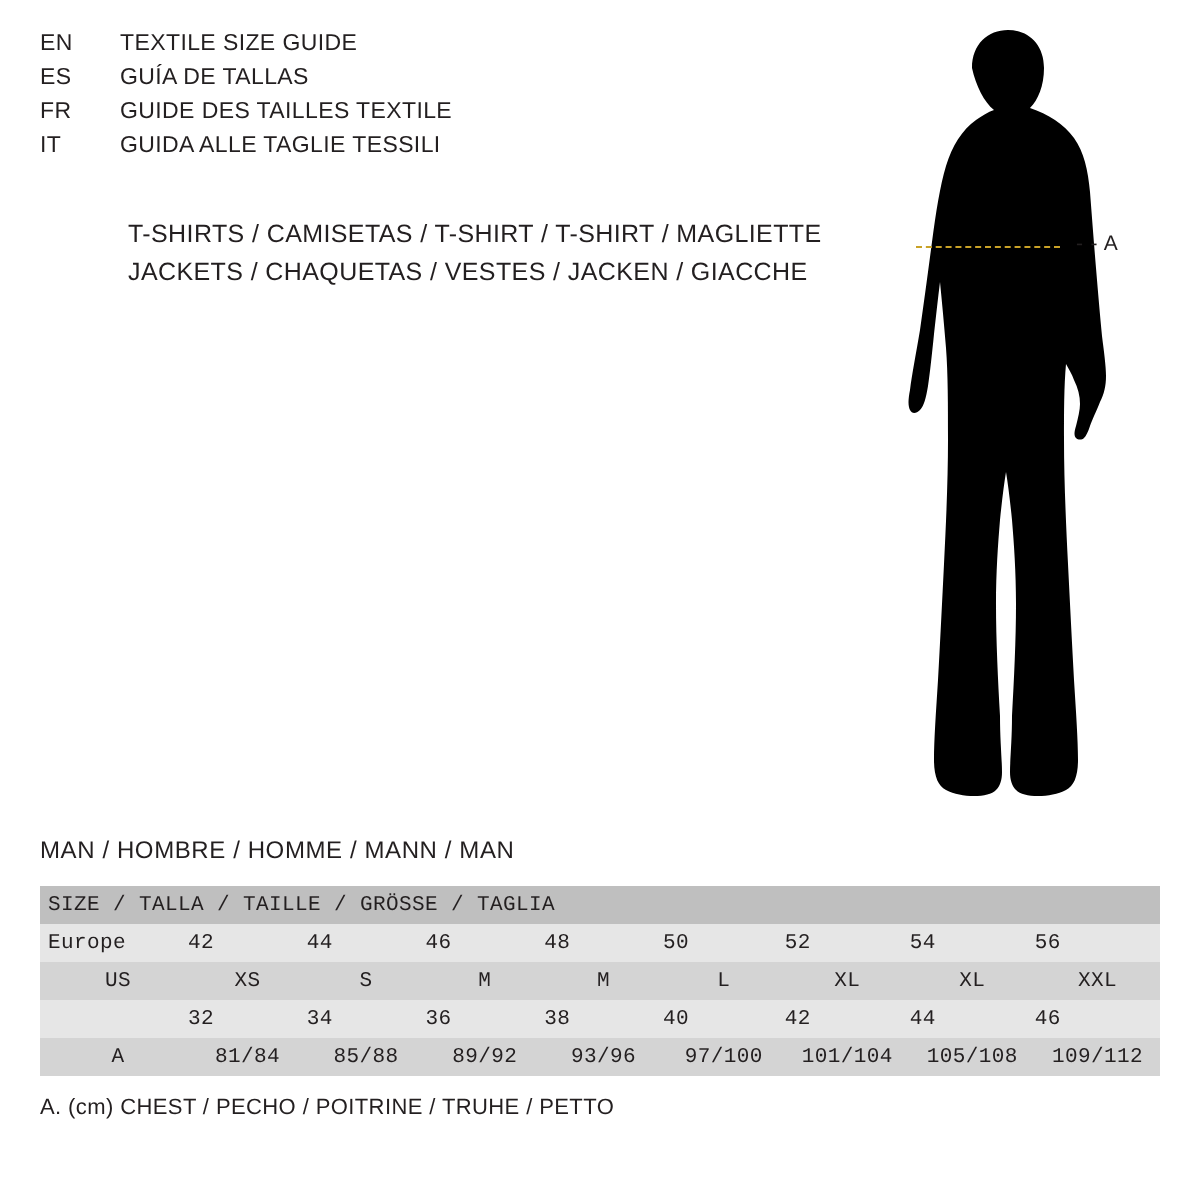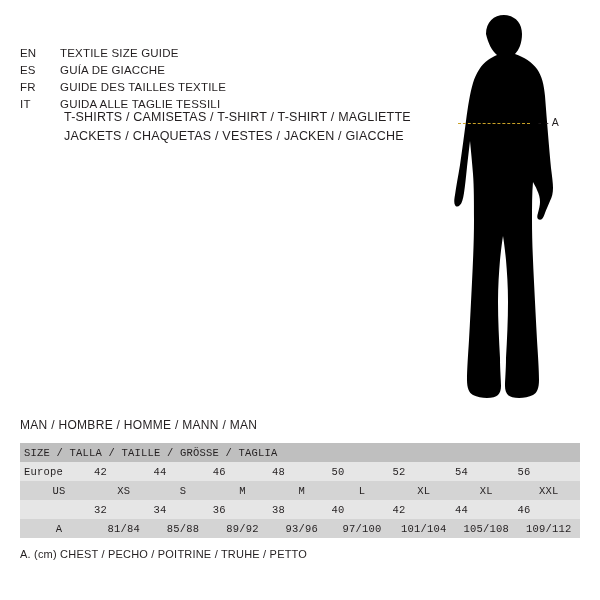--- a/index.html
+++ b/index.html
@@ -32,21 +32,20 @@
     display: flex;
     align-items: baseline;
     height: 17px;
     font-size: 11.5px;
     letter-spacing: 0.2px;
   }
   .lang-code {
     width: 40px;
     flex: 0 0 40px;
     font-size: 11.5px;
-    margin-top: 31px;
   }
   .lang-text {
     font-size: 11.5px;
   }
 
   
   .category-block {
     position: absolute;
     left: 20px;
     top: 108px;
@@ -143,21 +142,21 @@
 
 <div class="page">
 
   <div class="lang-block">
     <div class="lang-row">
       <span class="lang-code">EN</span>
       <span class="lang-text">TEXTILE SIZE GUIDE</span>
     </div>
     <div class="lang-row">
       <span class="lang-code">ES</span>
-      <span class="lang-text">GUÍA DE GIACCHE</span>
+      <span class="lang-text">GUÍA DE TALLAS</span>
     </div>
     <div class="lang-row">
       <span class="lang-code">FR</span>
       <span class="lang-text">GUIDE DES TAILLES TEXTILE</span>
     </div>
     <div class="lang-row">
       <span class="lang-code">IT</span>
       <span class="lang-text">GUIDA ALLE TAGLIE TESSILI</span>
     </div>
   </div>

